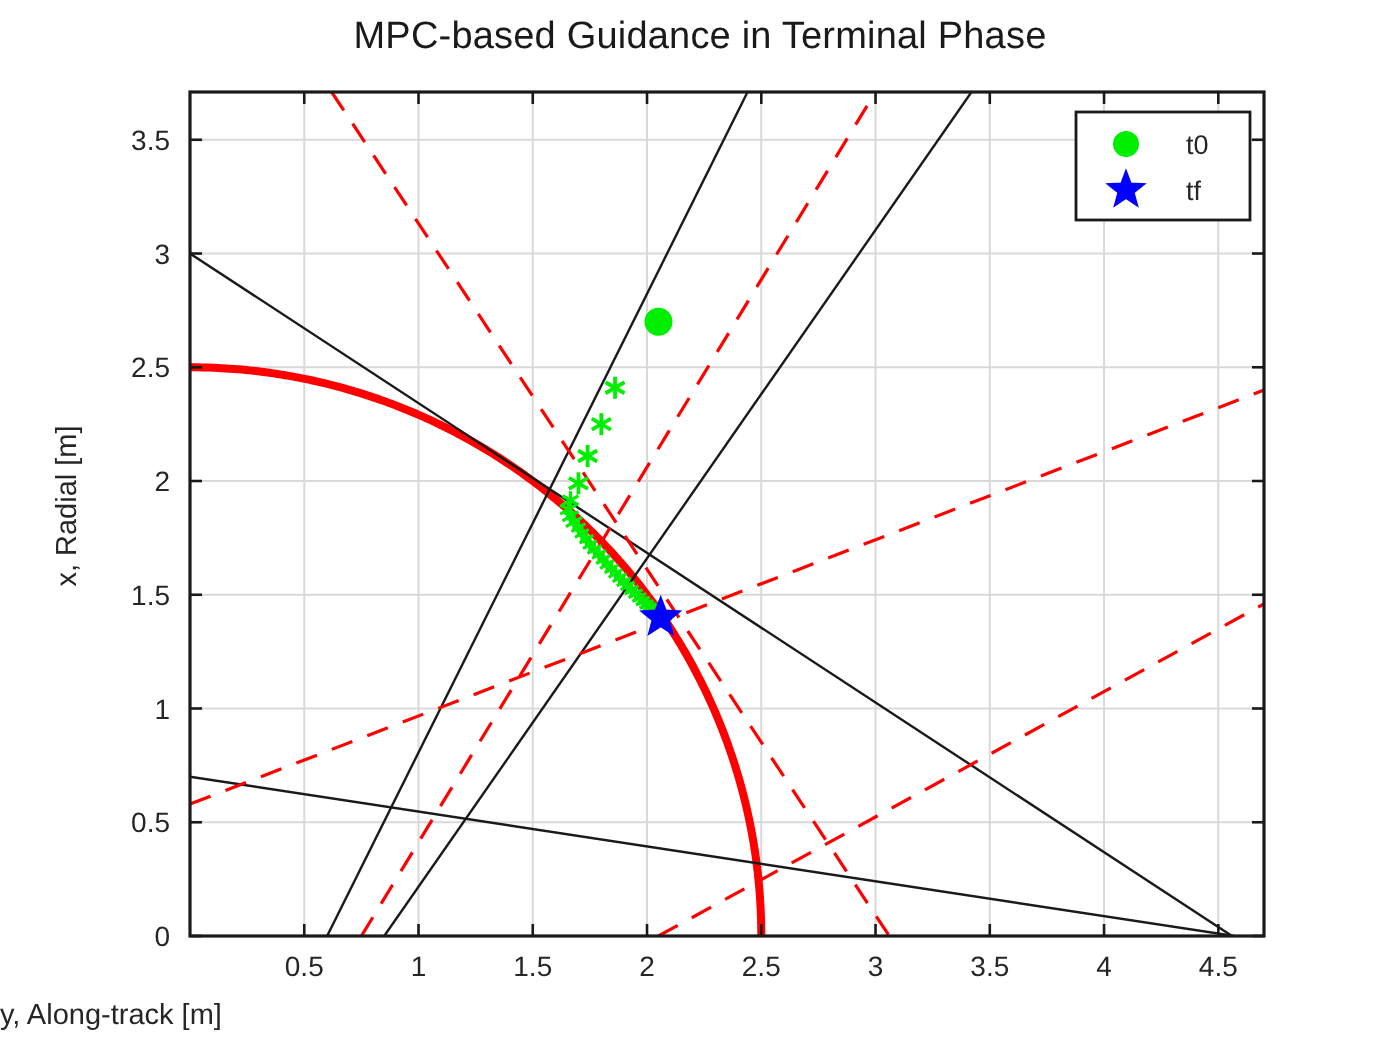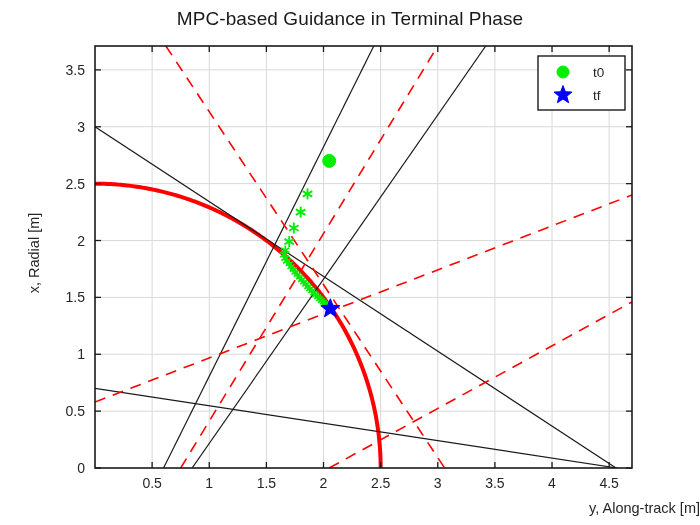--- a/index.html
+++ b/index.html
@@ -39,21 +39,21 @@
   .axis-label {
     position: absolute;
     font-size: 14.5px;
     color: #262626;
     white-space: nowrap;
   }
   #xlabel {
     left: 0;
     top: 500px;
     width: 700px;
-    text-align: right;
+    text-align: left;
   }
   #ylabel {
     left: -46px;
     top: 245px;
     width: 160px;
     text-align: center;
     transform: rotate(-90deg);
     transform-origin: 50% 50%;
   }
   .tick-text {

